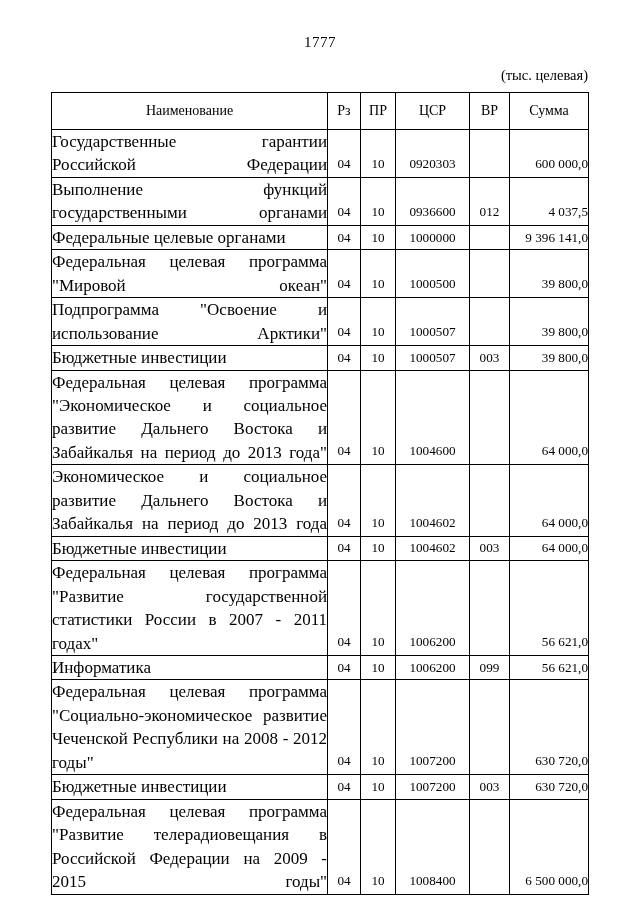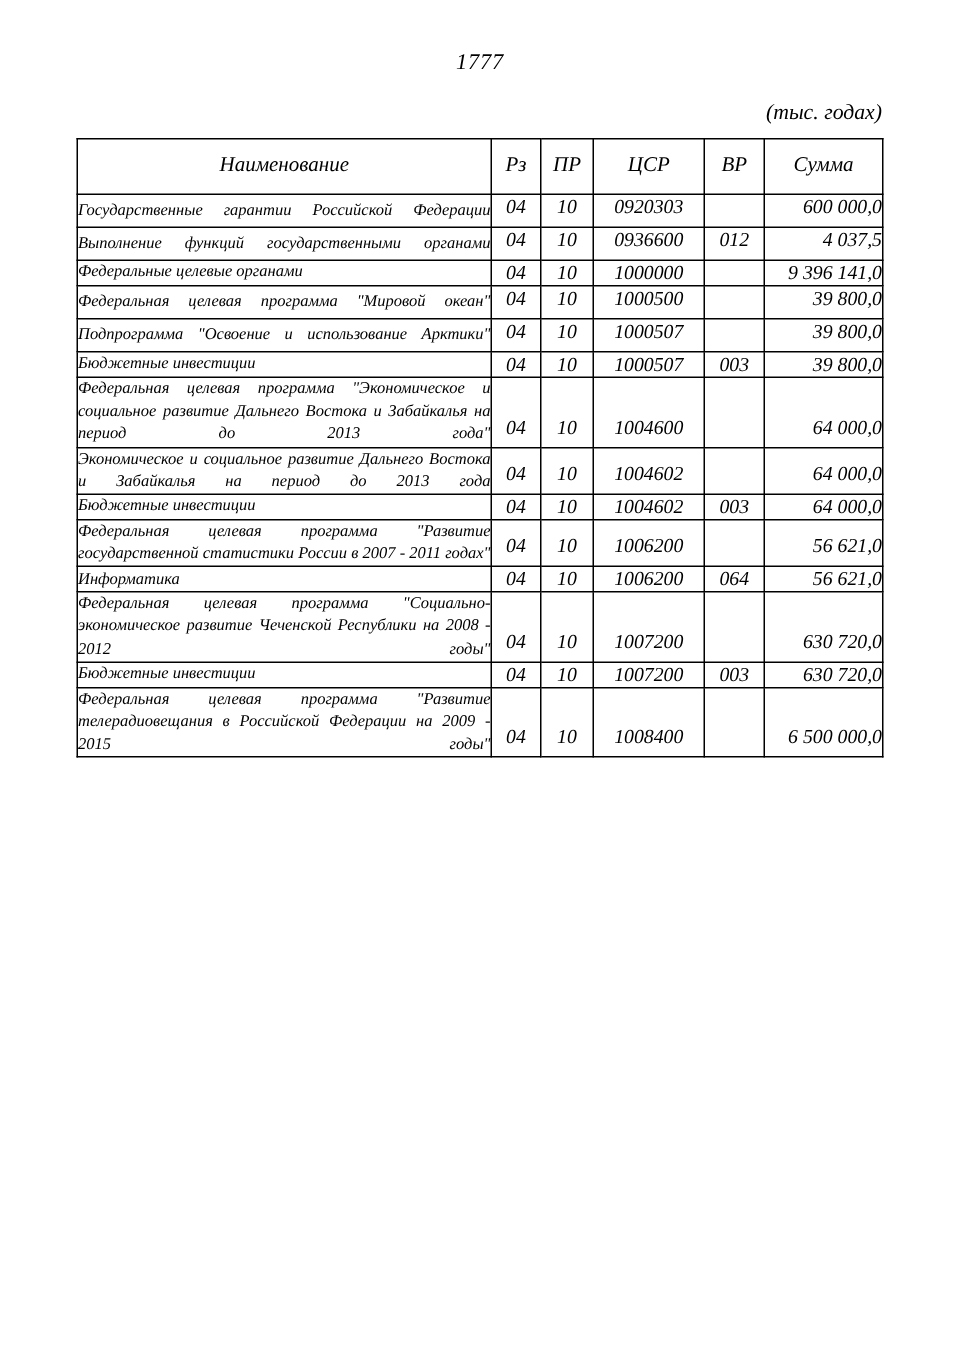--- a/index.html
+++ b/index.html
@@ -12,21 +12,20 @@
     height: 905px;
     font-family: "Liberation Serif", serif;
     color: #000000;
     position: relative;
   }
   .page {
     width: 640px;
     height: 759px;
     position: relative;
     box-sizing: border-box;
-    font-style: italic;
   }
   .page-number {
     text-align: center;
     font-size: 15px;
     padding-top: 34px;
     letter-spacing: 0.5px;
   }
   .units-line {
     text-align: right;
     font-size: 14.5px;
@@ -59,21 +58,21 @@
   col.c-pr   { width: 35px; }
   col.c-csr  { width: 74px; }
   col.c-vr   { width: 40px; }
   col.c-sum  { width: 79px; }
 
   td.name {
     padding: 5px 10px 5px 10px;
     text-align: justify;
     text-align-last: justify;
     line-height: 1.38;
-    font-size: 11px;
+    font-size: 17px;
   }
   td.name.single {
     text-align: left;
     text-align-last: left;
   }
   td.code {
     text-align: center;
     font-size: 13.2px;
     vertical-align: bottom;
     padding-bottom: 5px;
@@ -92,21 +91,21 @@
     padding-bottom: 5px;
   }
 </style>
 </head>
 <body>
 
 <div class="page">
 
   <div class="page-number">1777</div>
 
-  <div class="units-line">(тыс. годах)</div>
+  <div class="units-line">(тыс. целевая)</div>
 
   <table class="budget">
     <colgroup>
       <col class="c-name">
       <col class="c-rz">
       <col class="c-pr">
       <col class="c-csr">
       <col class="c-vr">
       <col class="c-sum">
     </colgroup>
@@ -199,21 +198,21 @@
           <td class="code">10</td>
           <td class="code">1006200</td>
           <td class="code"></td>
           <td class="sum">56 621,0</td>
         </tr>
         <tr>
           <td class="name single">Информатика</td>
           <td class="code">04</td>
           <td class="code">10</td>
           <td class="code">1006200</td>
-          <td class="code">064</td>
+          <td class="code">099</td>
           <td class="sum">56 621,0</td>
         </tr>
         <tr class="multiline">
           <td class="name">Федеральная целевая программа "Социально-экономическое развитие Чеченской Республики на 2008 - 2012 годы"</td>
           <td class="code">04</td>
           <td class="code">10</td>
           <td class="code">1007200</td>
           <td class="code"></td>
           <td class="sum">630 720,0</td>
         </tr>

